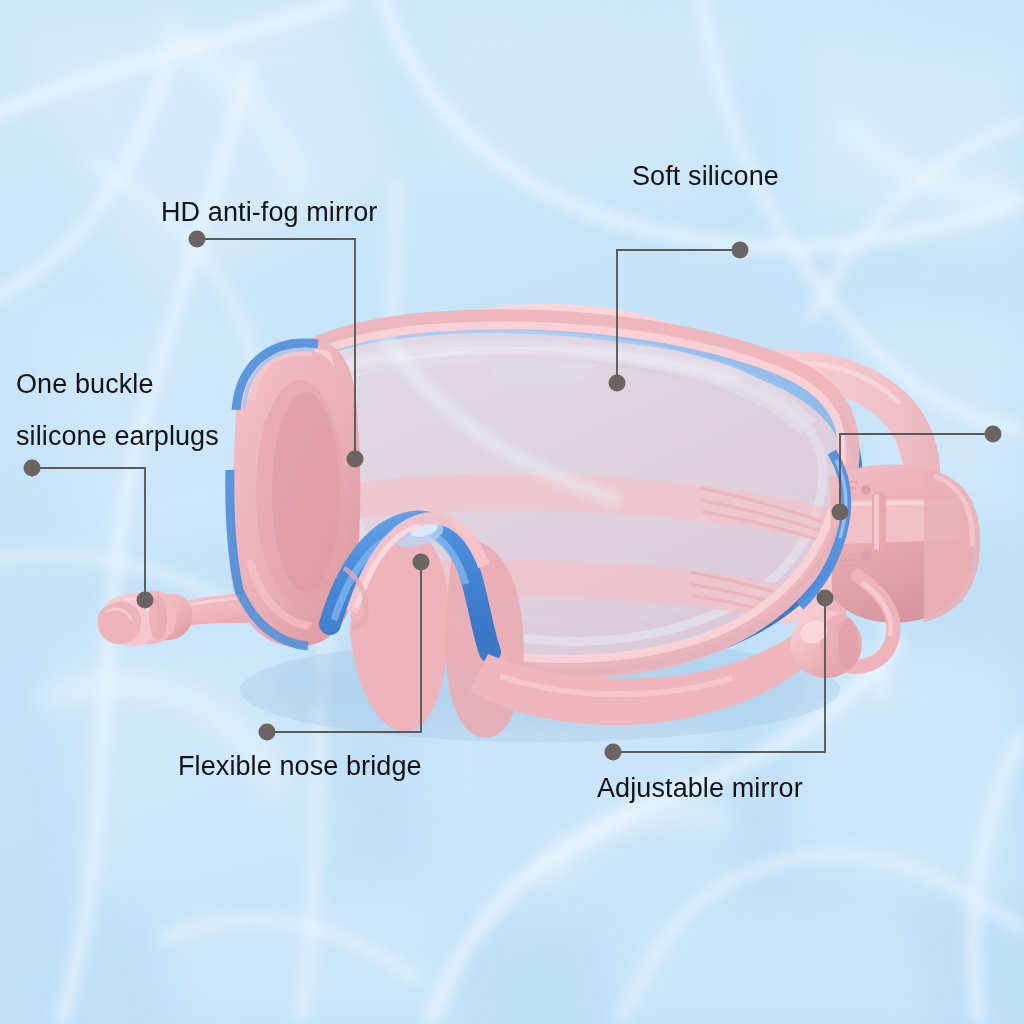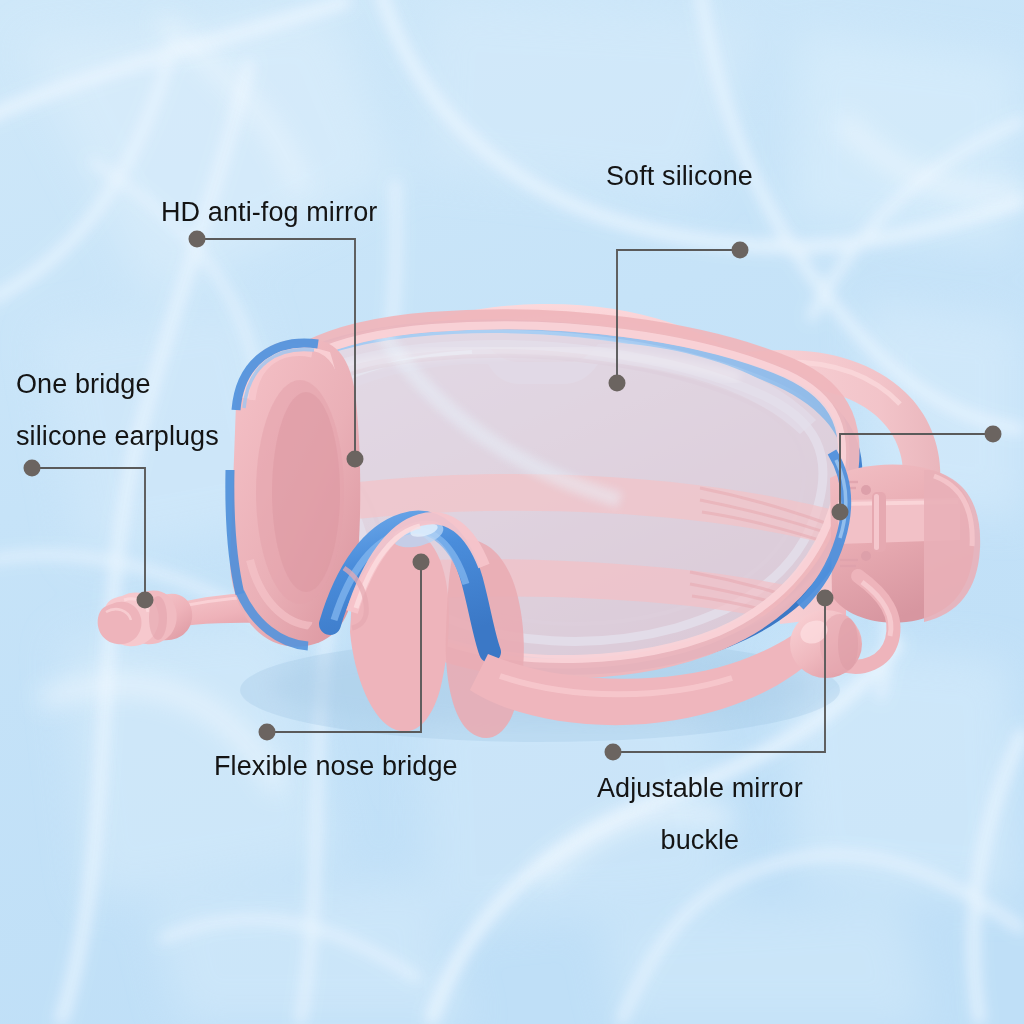--- a/index.html
+++ b/index.html
@@ -9,24 +9,24 @@
     background:#c9e4f7;
   }
   #bg,#product,#leaders{position:absolute;left:0;top:0;width:1024px;height:1024px;}
   #bg{z-index:1}
   #product{z-index:2}
   #leaders{z-index:3}
   .calloutLayer{position:absolute;left:0;top:0;width:1024px;height:1024px;z-index:4;}
   .callout{position:absolute;color:#141414;font-size:27px;line-height:52px;white-space:nowrap;letter-spacing:.1px;}
   .callout .ln{display:block;}
   .c-lenses   {left:161px; top:186px;}
-  .c-gasket   {left:606px; top:150px;text-align:center;}
+  .c-gasket   {left:632px; top:150px;text-align:center;}
   .c-strap    {left:789px; top:331px;}
   .c-earplugs {left:16px;  top:358px;}
-  .c-nose     {left:178px; top:740px;margin-left:36px;}
+  .c-nose     {left:178px; top:740px;}
   .c-buckle   {left:597px; top:762px;text-align:center;}
 </style>
 </head>
 <body>
 
 <div id="stage">
 
   <svg id="bg" viewBox="0 0 1024 1024">
     <defs>
       <linearGradient id="bgGrad" x1="0" y1="0" x2="0.35" y2="1">
@@ -451,27 +451,26 @@
     <div class="callout c-lenses">
       <span class="ln">HD anti-fog mirror</span>
     </div>
 
     <div class="callout c-gasket">
       <span class="ln">Soft silicone</span>
     </div>
 
 
     <div class="callout c-earplugs">
-      <span class="ln">One bridge</span>
+      <span class="ln">One buckle</span>
       <span class="ln">silicone earplugs</span>
     </div>
 
     <div class="callout c-nose">
       <span class="ln">Flexible nose bridge</span>
     </div>
 
     <div class="callout c-buckle">
       <span class="ln">Adjustable mirror</span>
-      <span class="ln">buckle</span>
     </div>
 
   </div>
 </div>
 
 </body></html>

